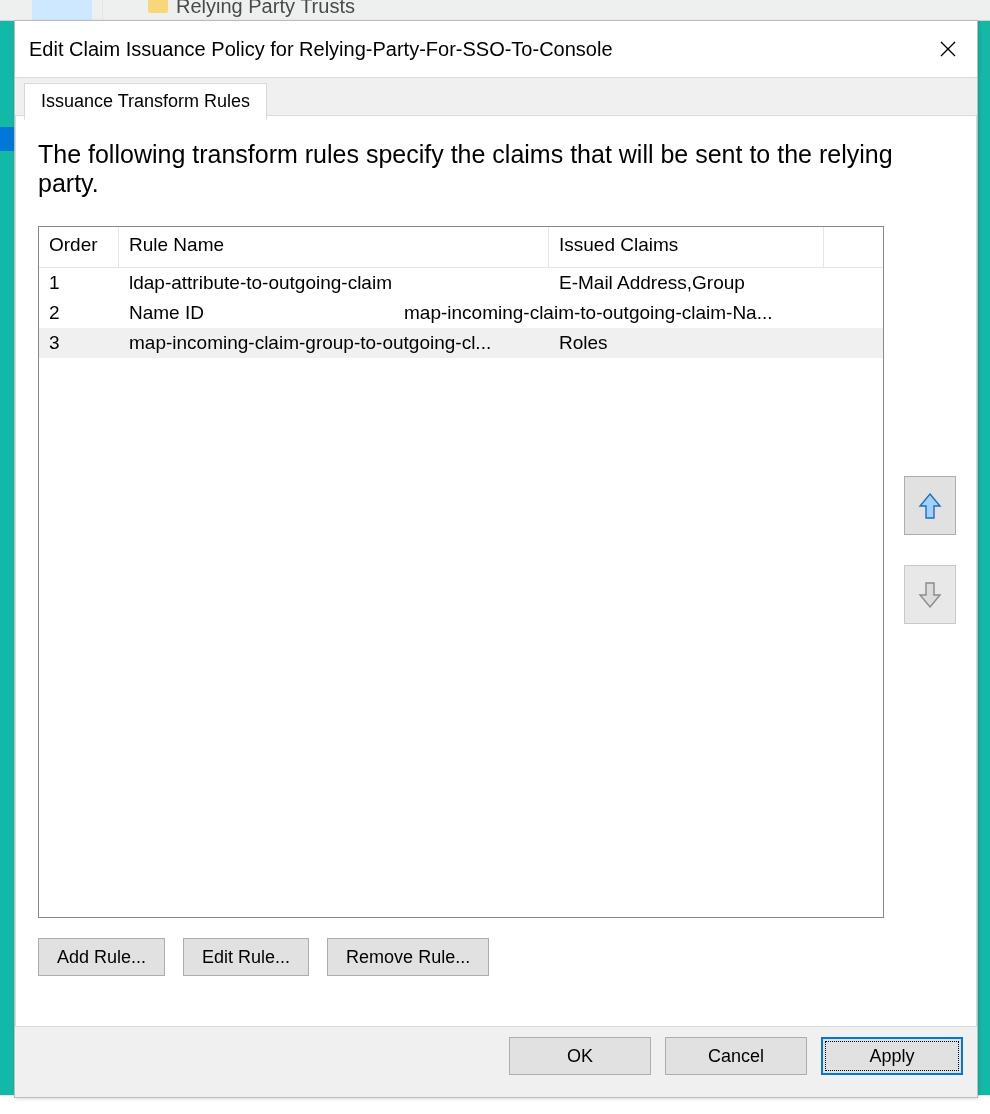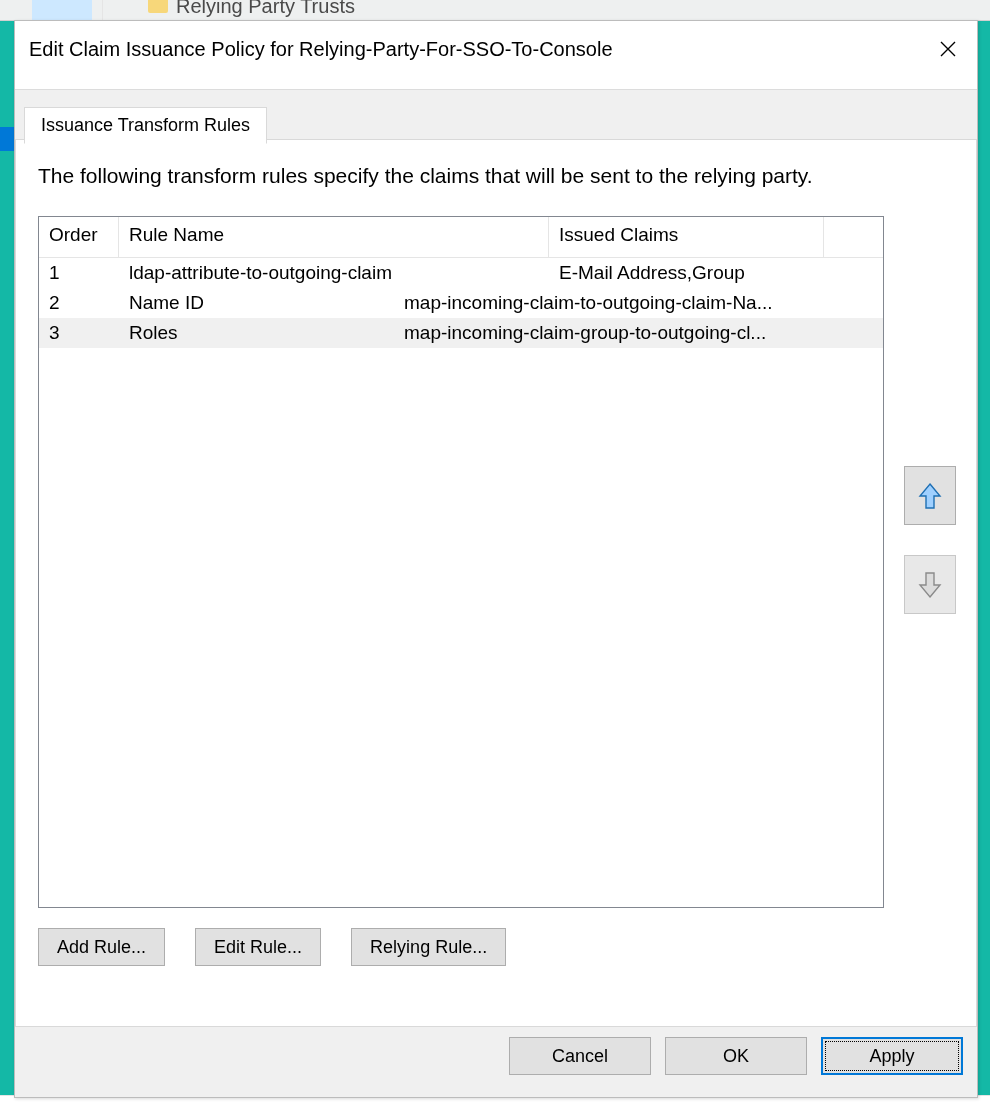--- a/index.html
+++ b/index.html
@@ -87,21 +87,21 @@
       background: #fff;
       border: 1px solid #bcbcbc;
       box-shadow: 1px 1px 3px rgba(0,0,0,0.15);
       display: flex;
       flex-direction: column;
     }
     .titlebar {
       height: 56px;
       display: flex;
       align-items: center;
-      padding: 0 0 12px 14px;
+      padding: 0 0 0 14px;
       background: #fff;
     }
     .title-text {
       flex: 1;
       font-size: 20px;
       color: #000;
       white-space: nowrap;
     }
     .close-btn {
       width: 58px;
@@ -119,21 +119,21 @@
       border-top: 1px solid #dcdcdc;
       padding: 0 0 12px 0;
       display: flex;
       flex-direction: column;
     }
 
     
     .tabstrip {
       position: relative;
       height: 34px;
-      margin: 16px 0 0 0;
+      margin: 4px 0 0 0;
       padding-left: 9px;
     }
     .tabstrip::after {
       content: "";
       position: absolute;
       left: 0;
       right: 0;
       bottom: 0;
       height: 1px;
       background: #d9d9d9;
@@ -159,21 +159,21 @@
       background: #fff;
       border: 1px solid #d9d9d9;
       border-top: none;
       margin: 0 0 0 0;
       padding: 24px 22px 18px 22px;
       display: flex;
       flex-direction: column;
     }
 
     .description {
-      font-size: 21px;
+      font-size: 25px;
       color: #000;
       margin-bottom: 28px;
     }
 
     .list-row {
       display: flex;
       align-items: flex-start;
       gap: 20px;
     }
     .listview-wrapper {
@@ -245,21 +245,21 @@
     }
     .arrow-btn.disabled {
       background: #e8e8e8;
       border-color: #c8c8c8;
       cursor: default;
     }
 
     .rule-buttons {
       margin-top: 20px;
       display: flex;
-      gap: 30px;
+      gap: 18px;
     }
     .btn {
       height: 38px;
       min-width: 120px;
       padding: 0 18px;
       background: #e1e1e1;
       border: 1px solid #adadad;
       font-size: 18px;
       color: #000;
       cursor: pointer;
@@ -338,22 +338,22 @@
                     <div class="lv-cell col-name">ldap-attribute-to-outgoing-claim</div>
                     <div class="lv-cell col-claims">E-Mail Address,Group</div>
                   </div>
                   <div class="lv-row">
                     <div class="lv-cell col-order">2</div>
                     <div class="lv-cell col-claims">Name ID</div>
                     <div class="lv-cell col-name">map-incoming-claim-to-outgoing-claim-Na...</div>
                   </div>
                   <div class="lv-row selected">
                     <div class="lv-cell col-order">3</div>
+                    <div class="lv-cell col-name">map-incoming-claim-group-to-outgoing-cl...</div>
                     <div class="lv-cell col-claims">Roles</div>
-                    <div class="lv-cell col-name">map-incoming-claim-group-to-outgoing-cl...</div>
                   </div>
                 </div>
             </div>
           </div>
 
           <div class="arrow-col">
             <div class="arrow-btn" id="btn-up">
               <span>
                 <svg width="24" height="28" viewBox="0 0 24 28">
                   <path d="M12 2 L22 14 L16 14 L16 26 L8 26 L8 14 L2 14 Z" fill="#9fd0ff" stroke="#1e6fb3" stroke-width="1.4"></path>
@@ -366,24 +366,24 @@
                   <path d="M12 26 L22 14 L16 14 L16 2 L8 2 L8 14 L2 14 Z" fill="#dcdcdc" stroke="#8a8a8a" stroke-width="1.4"></path>
                 </svg>
               </span>
             </div>
           </div>
         </div>
 
         <div class="rule-buttons">
           <button class="btn">Add Rule...</button>
           <button class="btn">Edit Rule...</button>
-          <button class="btn">Relying Rule...</button>
+          <button class="btn">Remove Rule...</button>
         </div>
       </div>
 
       <div class="footer">
+        <button class="btn">OK</button>
         <button class="btn">Cancel</button>
-        <button class="btn">OK</button>
         <button class="btn focus">Apply</button>
       </div>
     </div>
   </div>
 </div>
 
 </body></html>

